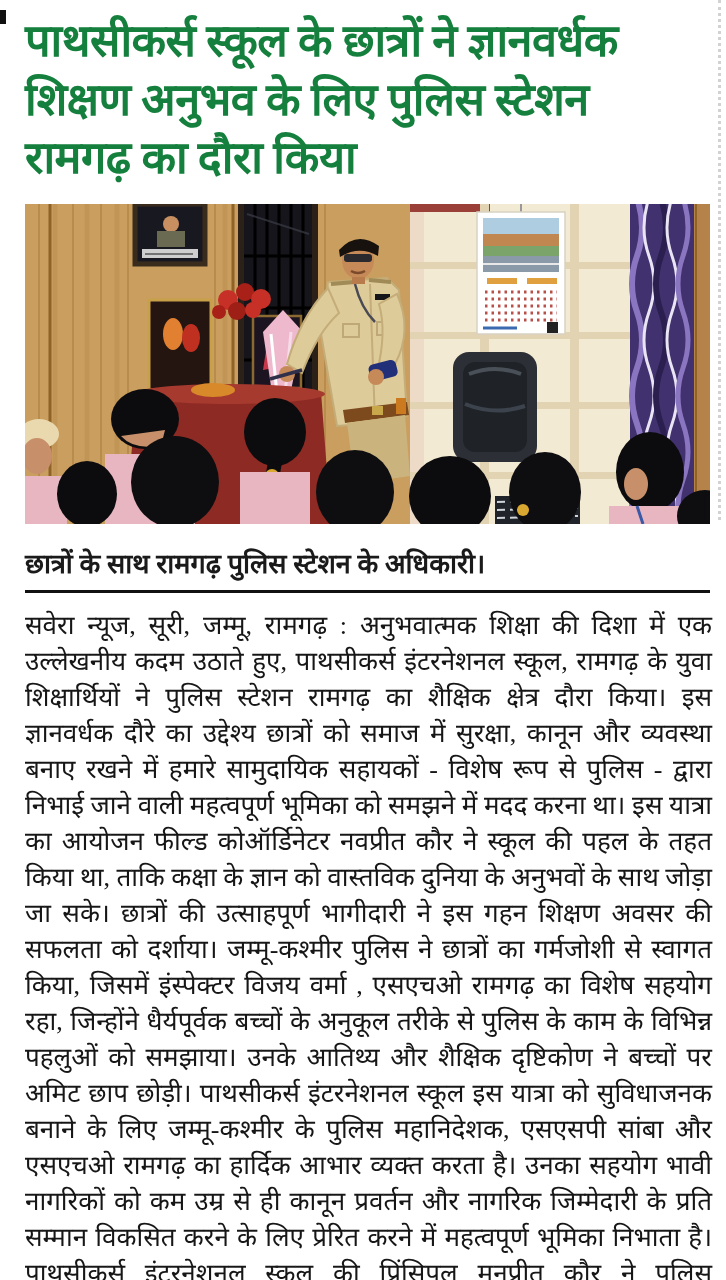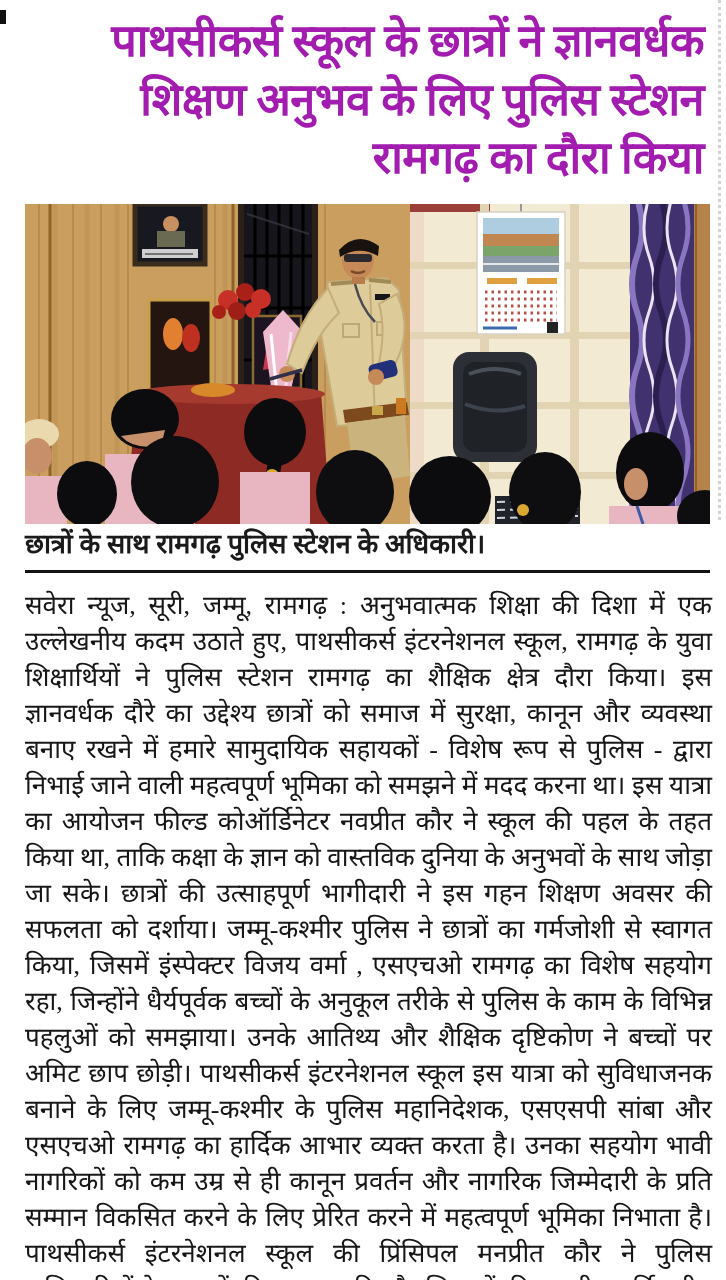--- a/index.html
+++ b/index.html
@@ -5,26 +5,26 @@
   html,body{margin:0;padding:0;}
   body{
     width:726px;height:1280px;background:#ffffff;position:relative;
     font-family:"Liberation Serif","DejaVu Serif",serif;color:#121212;
     overflow:hidden;
   }
   .corner-mark{position:absolute;left:0;top:10px;width:6px;height:14px;background:#111;}
   .col-rule{position:absolute;right:5px;top:0;height:520px;border-left:3px dotted #d2d2d2;}
   .headline{
     margin:12px 22px 0 25px;font-size:45px;line-height:1.30;font-weight:bold;
-    letter-spacing:-0.5px;color:#a21caf;text-align:right;
+    letter-spacing:-0.5px;color:#15803d;
   }
   .photo-wrap{margin:16px 0 0 25px;width:685px;height:320px;position:relative;}
   .photo-wrap svg{display:block;width:685px;height:320px;}
   .photo-caption{
-    margin:0 0 0 25px;width:685px;font-size:27px;font-weight:bold;color:#1a1a1a;
+    margin:20px 0 0 25px;width:685px;font-size:27px;font-weight:bold;color:#1a1a1a;
   }
   .caption-rule{margin:9px 0 0 25px;width:685px;height:3px;background:#111;border:none;}
   .article-body{
     margin:15px 14px 0 25px;font-size:26px;line-height:36px;text-align:justify;color:#161616;
   }
   .dateline{font-weight:normal;}
 </style>
 </head>
 <body>
 

